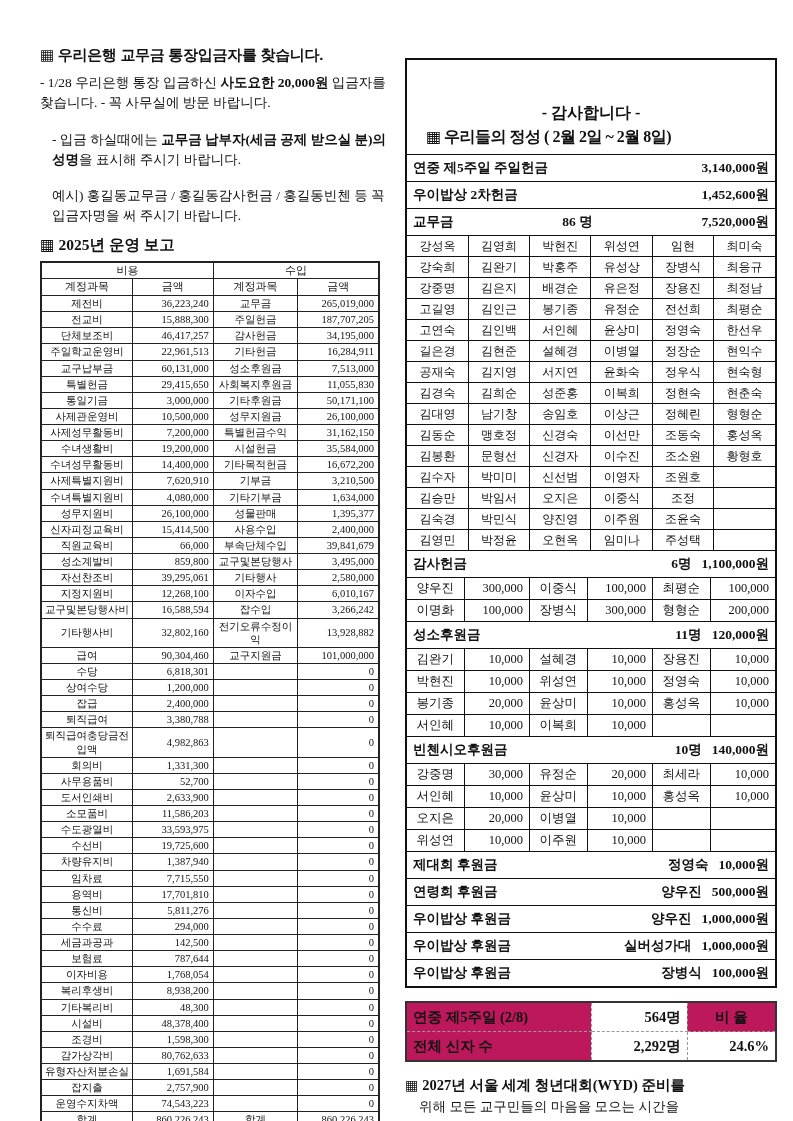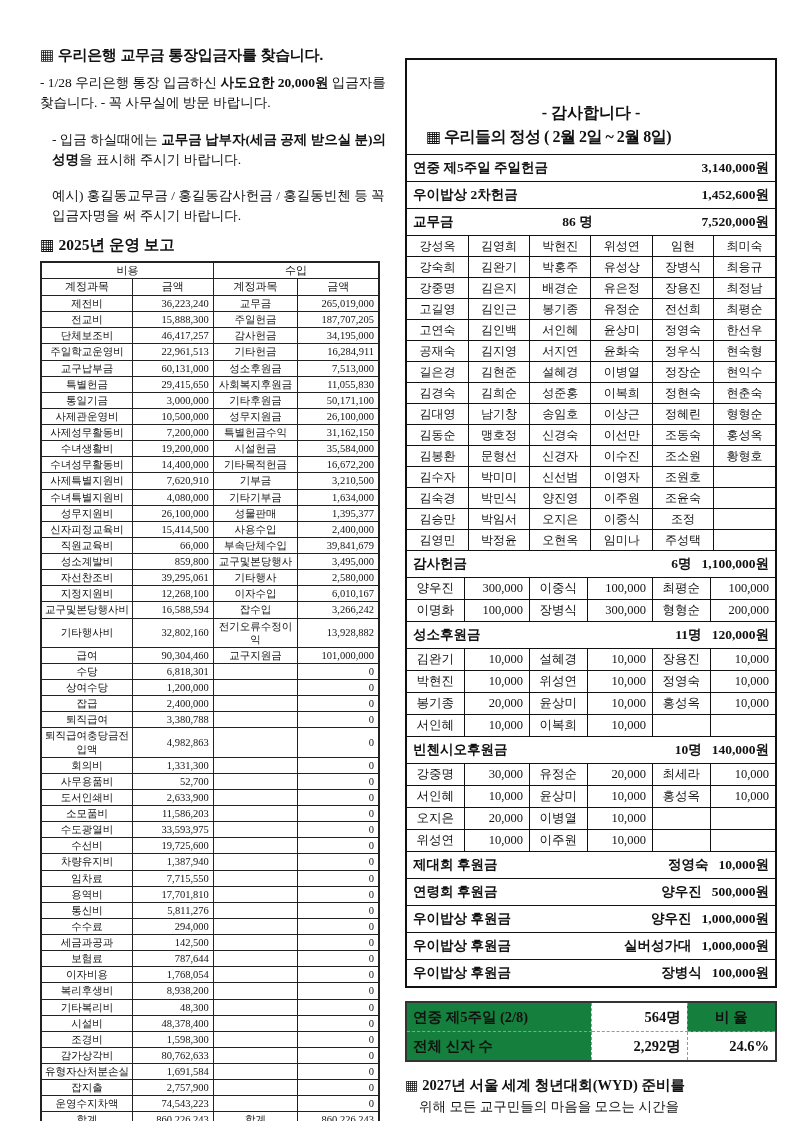--- a/index.html
+++ b/index.html
@@ -41,21 +41,21 @@
   .sec-grid td{border:1px solid #111;padding:2px 0;height:16px;}
   .sec-grid td:nth-child(odd){text-align:center;width:16.4%;}
   .sec-grid td:nth-child(even){text-align:right;width:17%;padding-right:6px;}
   .sec-grid tr td:first-child{border-left:none;}
   .sec-grid tr td:last-child{border-right:none;}
   .sec-grid tr:first-child td{border-top:none;}
   .thanks-box .last{border-bottom:none;}
 
   .att-table{width:100%;margin-top:13px;border:2px solid #333;font-size:14.5px;font-weight:bold;}
   .att-table td{border:1px dashed #999;padding:4px 6px;height:20px;}
-  .att-table .g{background:#15803d;}
+  .att-table .g{background:#be185d;}
   .att-table .num{text-align:right;}
   .att-table .c{text-align:center;}
   .att-table td:nth-child(1){width:50%;}
   .att-table td:nth-child(2){width:26%;}
 
   .wyd{margin-top:13px;font-size:13.5px;line-height:1.5;word-break:keep-all;}
   .wyd p{margin:0;}
   .wyd .wyd-h{font-size:14.5px;}
   .wyd .ind{margin-left:14px;}
 </style>
@@ -453,36 +453,36 @@
             </tr>
             <tr>
               <td>고연숙</td>
               <td>김인백</td>
               <td>서인혜</td>
               <td>윤상미</td>
               <td>정영숙</td>
               <td>한선우</td>
             </tr>
             <tr>
+              <td>길은경</td>
+              <td>김현준</td>
+              <td>설혜경</td>
+              <td>이병열</td>
+              <td>정장순</td>
+              <td>현익수</td>
+            </tr>
+            <tr>
               <td>공재숙</td>
               <td>김지영</td>
               <td>서지연</td>
               <td>윤화숙</td>
               <td>정우식</td>
               <td>현숙형</td>
             </tr>
             <tr>
-              <td>길은경</td>
-              <td>김현준</td>
-              <td>설혜경</td>
-              <td>이병열</td>
-              <td>정장순</td>
-              <td>현익수</td>
-            </tr>
-            <tr>
               <td>김경숙</td>
               <td>김희순</td>
               <td>성준홍</td>
               <td>이복희</td>
               <td>정현숙</td>
               <td>현춘숙</td>
             </tr>
             <tr>
               <td>김대영</td>
               <td>남기창</td>
@@ -509,33 +509,33 @@
             </tr>
             <tr>
               <td>김수자</td>
               <td>박미미</td>
               <td>신선범</td>
               <td>이영자</td>
               <td>조원호</td>
               <td></td>
             </tr>
             <tr>
+              <td>김승만</td>
+              <td>박임서</td>
+              <td>오지은</td>
+              <td>이중식</td>
+              <td>조정</td>
+              <td></td>
+            </tr>
+            <tr>
               <td>김숙경</td>
               <td>박민식</td>
               <td>양진영</td>
               <td>이주원</td>
               <td>조윤숙</td>
-              <td></td>
-            </tr>
-            <tr>
-              <td>김승만</td>
-              <td>박임서</td>
-              <td>오지은</td>
-              <td>이중식</td>
-              <td>조정</td>
               <td></td>
             </tr>
             <tr>
               <td>김영민</td>
               <td>박정윤</td>
               <td>오현옥</td>
               <td>임미나</td>
               <td>주성택</td>
               <td></td>
             </tr>

